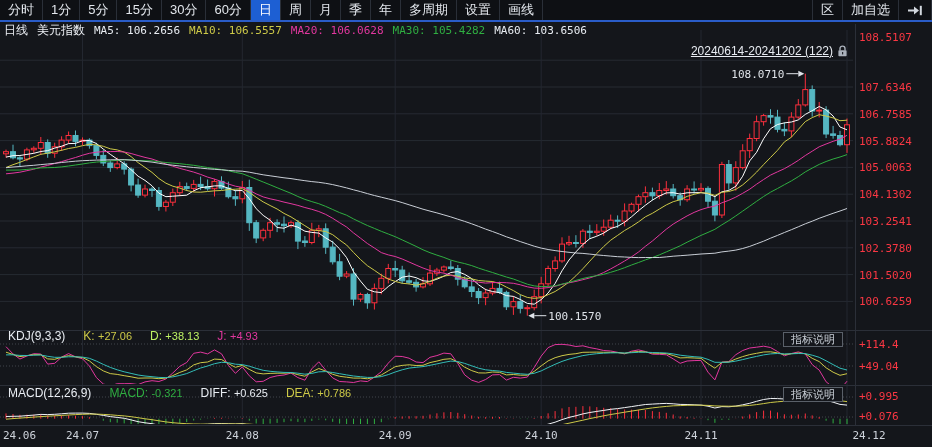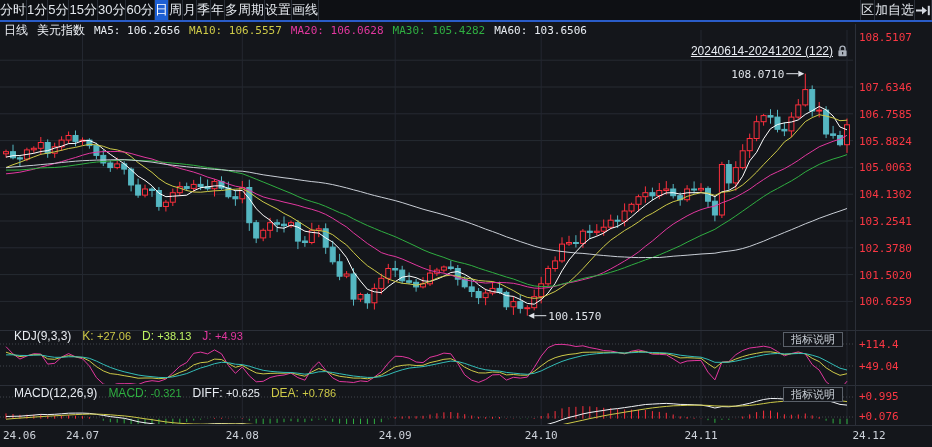--- a/index.html
+++ b/index.html
@@ -9,36 +9,36 @@
     font-family:"Liberation Sans","DejaVu Sans",sans-serif;
   }
   .toolbar{
     position:absolute;top:0;left:0;width:932px;height:20px;
     background:#0e1014;border-bottom:2px solid #2a5cc8;
     display:flex;align-items:stretch;z-index:3;box-sizing:content-box;
     font-size:13px;white-space:nowrap;
   }
   .tb-left{display:flex}
   .tb-item{
-    display:flex;align-items:center;padding:0 0;color:#e3e7ed;
+    display:flex;align-items:center;padding:0 8px;color:#e3e7ed;
     border-right:1px solid #2a2f38;cursor:default;
   }
   .tb-item.selected{background:#1d5fd3;color:#fff}
   .tb-right{margin-left:auto;display:flex}
   .tb-right .tb-item:first-child{border-left:1px solid #2a2f38}
   .info-row{
     position:absolute;top:23px;left:4px;height:15px;z-index:3;
     display:flex;align-items:center;gap:9px;font-size:12px;white-space:nowrap;
   }
   .info-row .w{color:#eceff4}
   .ma-item{font-family:"DejaVu Sans Mono","Liberation Mono",monospace;font-size:11px}
   #chart-svg{position:absolute;left:0;top:0;z-index:1}
   .pane-header{
-    position:absolute;left:14px;z-index:2;font-size:12px;
-    display:flex;gap:11px;white-space:nowrap;align-items:center;
+    position:absolute;left:8px;z-index:2;font-size:12px;
+    display:flex;gap:18px;white-space:nowrap;align-items:center;
   }
   .pane-header .num{font-family:Liberation Sans, sans-serif;font-size:11px}
   .c-white{color:#e9edf3}.c-yellow{color:#cdc948}.c-cyan{color:#bef264}
   .c-magenta{color:#e2379f}.c-green{color:#2fae41}
   .ind-btn{
     position:absolute;right:89px;width:58px;height:13px;z-index:2;
     border:1px solid #5a6069;background:#14161b;color:#ccd2da;
     font-size:11px;display:flex;align-items:center;justify-content:center;
     cursor:default;
   }

